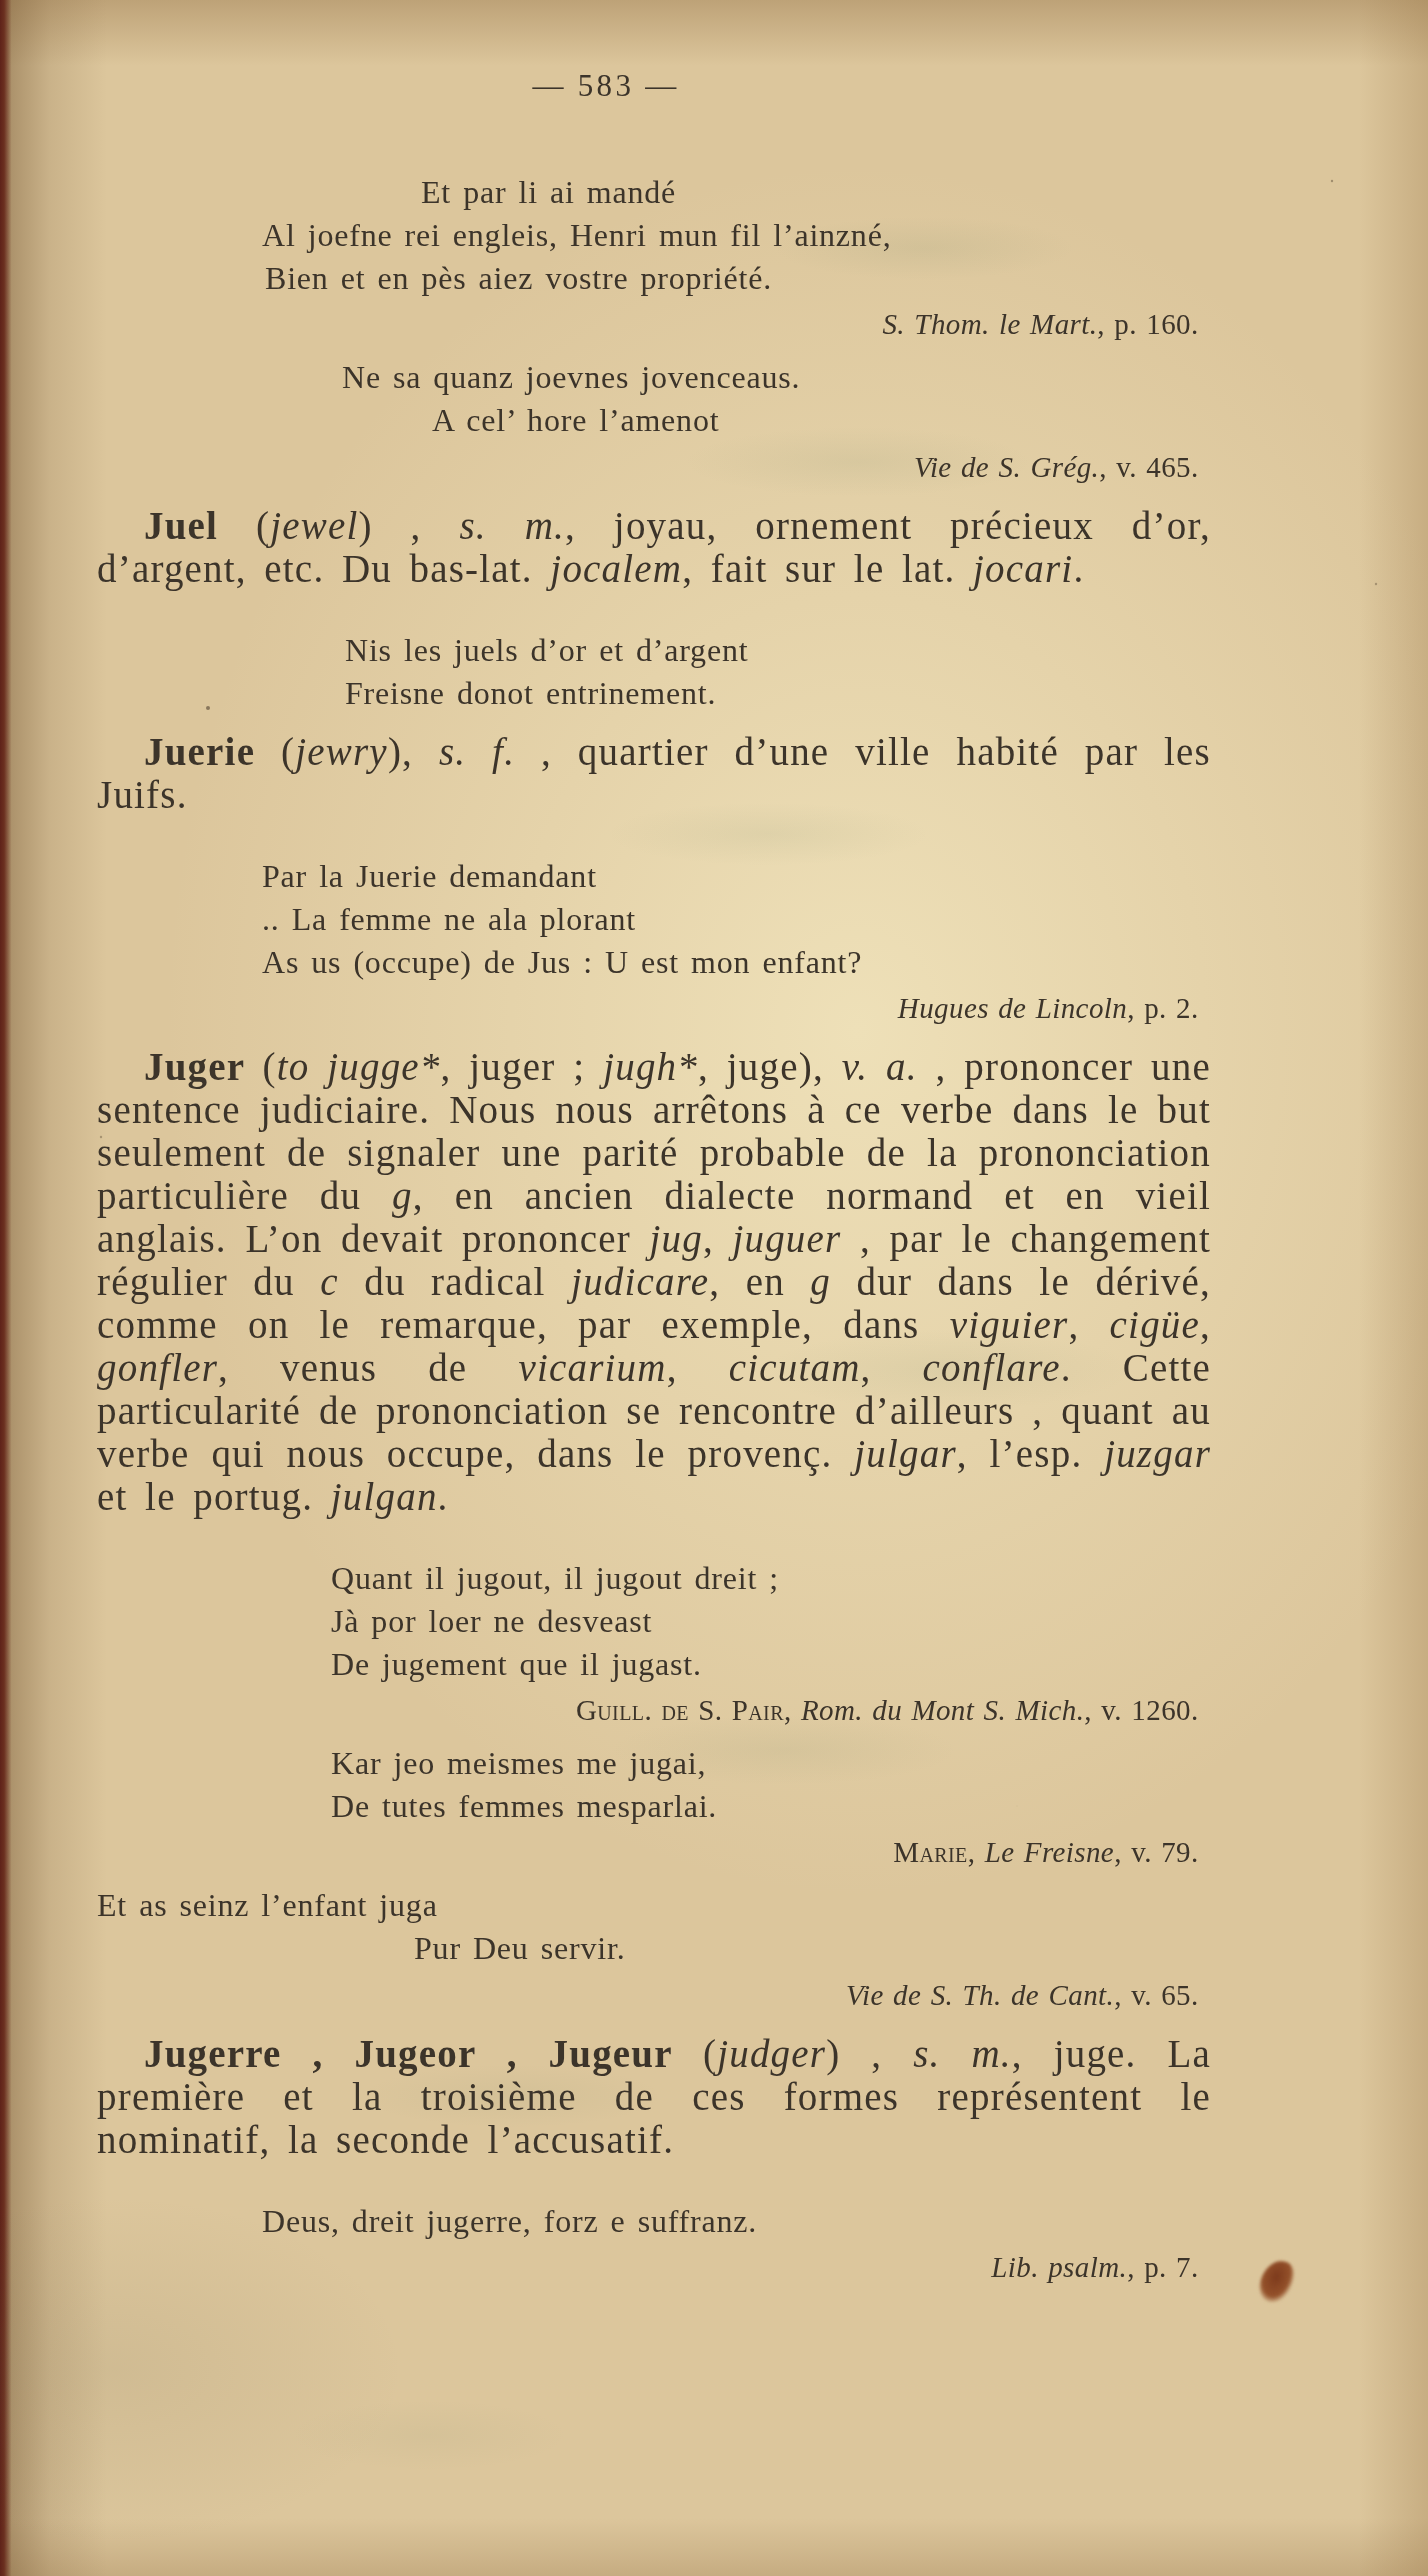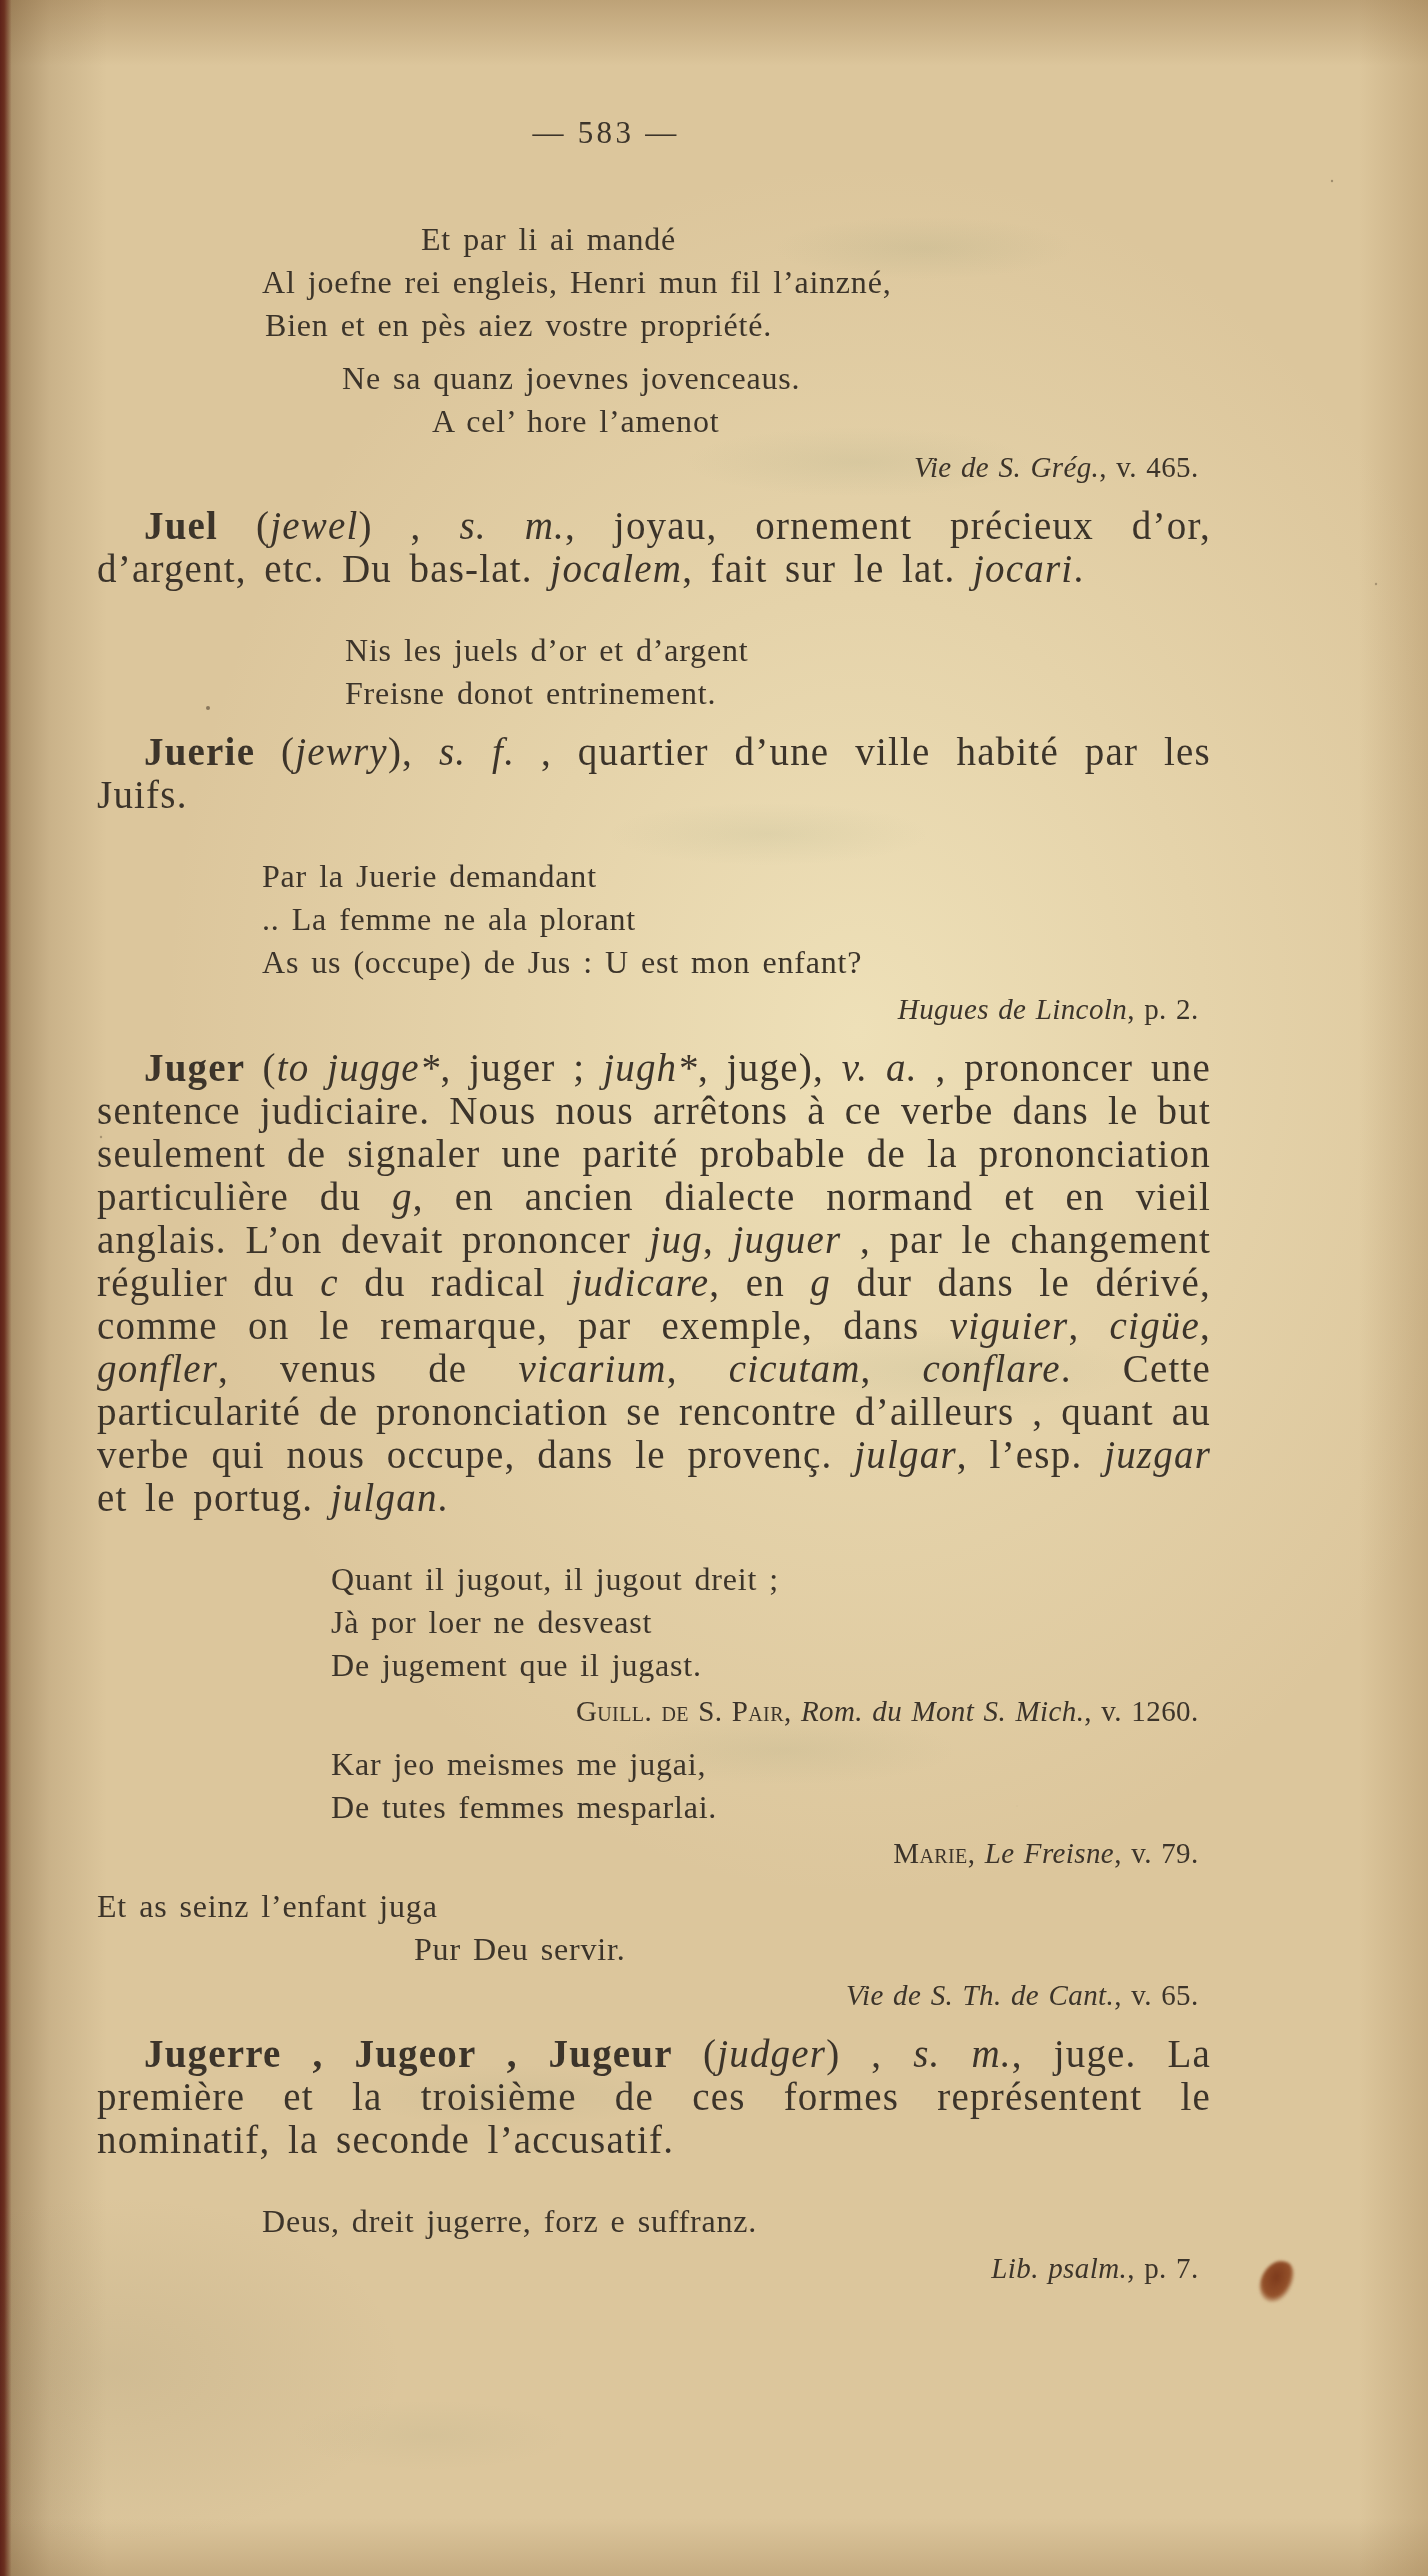--- a/index.html
+++ b/index.html
@@ -26,21 +26,21 @@
       radial-gradient(ellipse 248px 50px at 858px 462px, rgba(128,140,104,0.11), rgba(128,140,104,0) 70%),
       radial-gradient(ellipse 231px 45px at 768px 834px, rgba(128,140,104,0.10), rgba(128,140,104,0) 70%),
       radial-gradient(ellipse 264px 58px at 949px 1370px, rgba(128,140,104,0.10), rgba(128,140,104,0) 70%),
       radial-gradient(ellipse 248px 50px at 784px 1750px, rgba(128,140,104,0.10), rgba(128,140,104,0) 70%),
       radial-gradient(ellipse 215px 45px at 512px 2096px, rgba(128,140,104,0.09), rgba(128,140,104,0) 70%),
       radial-gradient(ellipse 198px 50px at 429px 2435px, rgba(128,140,104,0.08), rgba(128,140,104,0) 70%),
       radial-gradient(ellipse 413px 248px at 8% 92%, rgba(120,110,80,0.12), rgba(120,110,80,0) 70%);
   }
   .content{position:absolute;left:97px;top:0;width:1114px;}
   .pagenum{
-    padding-top:111px;text-align:center;font-size:31px;line-height:43px;
+    padding-top:64px;text-align:center;font-size:31px;line-height:43px;
     letter-spacing:3.3px;transform:translateX(-48px);
   }
   .quote{margin-top:10px;font-size:32px;line-height:43px;letter-spacing:0.8px;word-spacing:3.3px;}
   .quote.first{margin-top:64px;}
   .qline{white-space:pre-wrap;}
   .cite{
     margin-top:3.3px;text-align:right;padding-right:12.4px;
     font-size:29px;line-height:43px;letter-spacing:0.4px;word-spacing:1.7px;
   }
   .cite i{font-style:italic;}
@@ -84,20 +84,21 @@
 <div class="page">
 
   <div class="content">
 
     <div class="pagenum">— 583 —</div>
 
     <div class="quote first">
       <div class="qline ind-393">Et par li ai mandé</div>
       <div class="qline ind-200">Al joefne rei engleis, Henri mun fil l’ainzné,</div>
       <div class="qline ind-204">Bien et en pès aiez vostre propriété.</div>
+      <div class="cite"><i>S. Thom. le Mart.</i><span>, p. 160.</span></div>
     </div>
 
     <div class="quote">
       <div class="qline ind-297">Ne sa quanz joevnes jovenceaus.</div>
       <div class="qline ind-406">A cel’ hore l’amenot</div>
       <div class="cite"><i>Vie de S. Grég.</i><span>, v. 465.</span></div>
     </div>
 
     <p class="entry"><b>Juel </b><span>(</span><i>jewel</i><span>) , </span><i>s. m.</i><span>, joyau, ornement précieux d’or, d’argent, etc. Du bas-lat. </span><i>jocalem</i><span>, fait sur le lat. </span><i>jocari</i><span>.</span></p>
 

